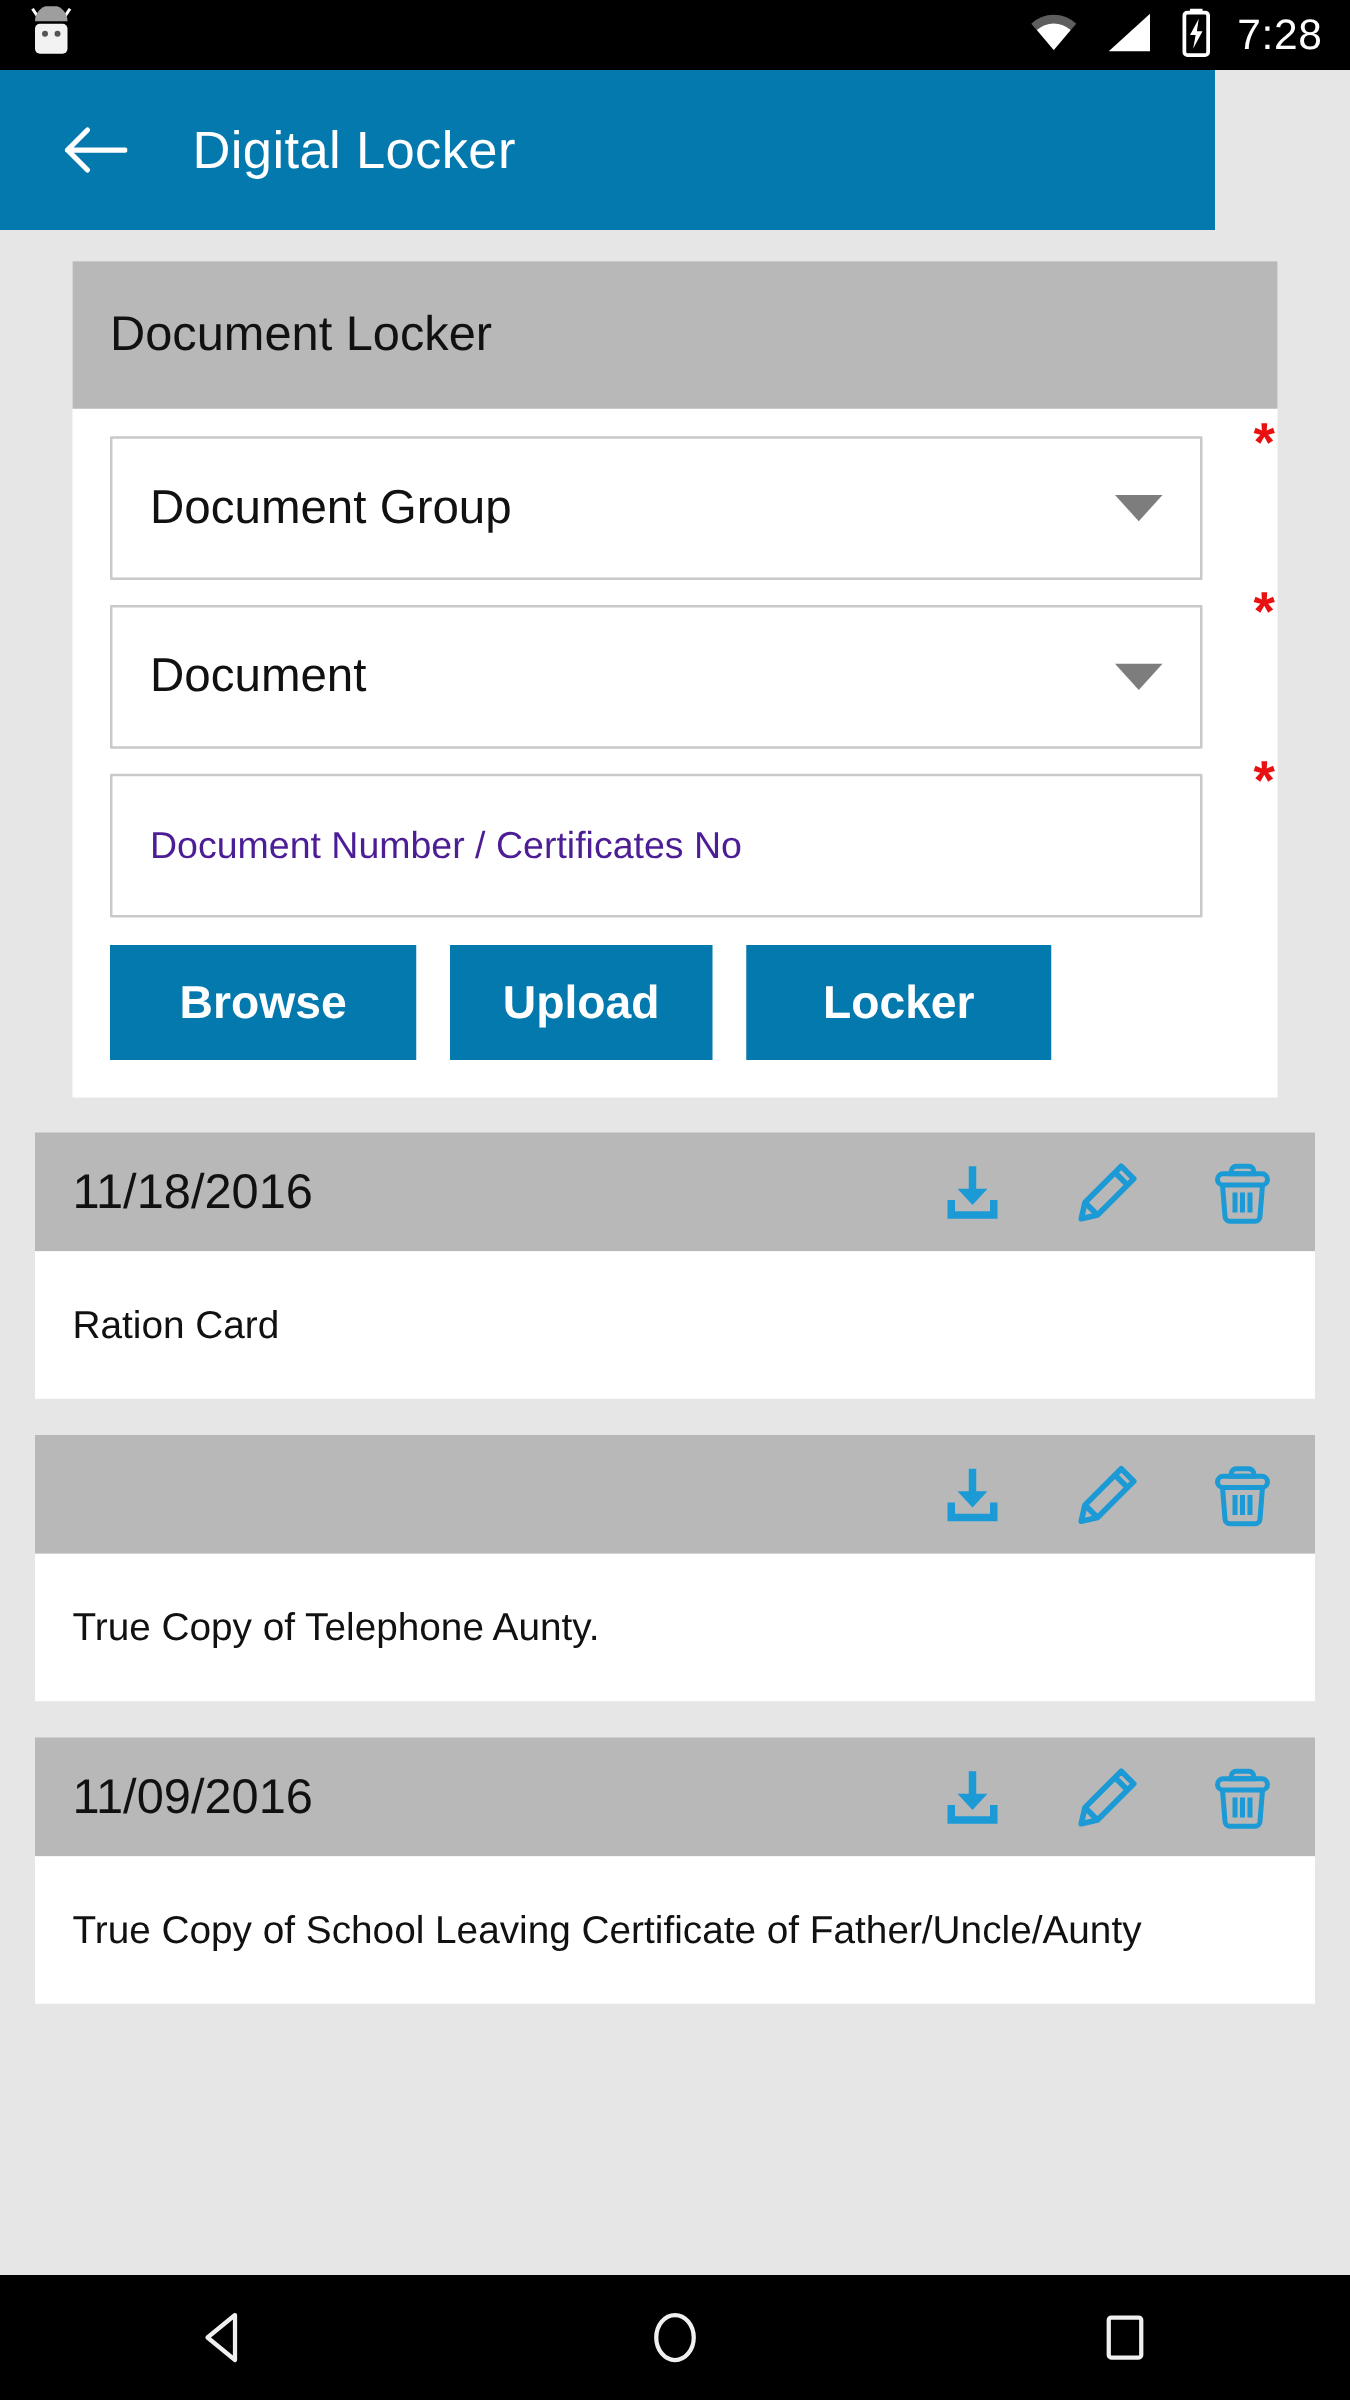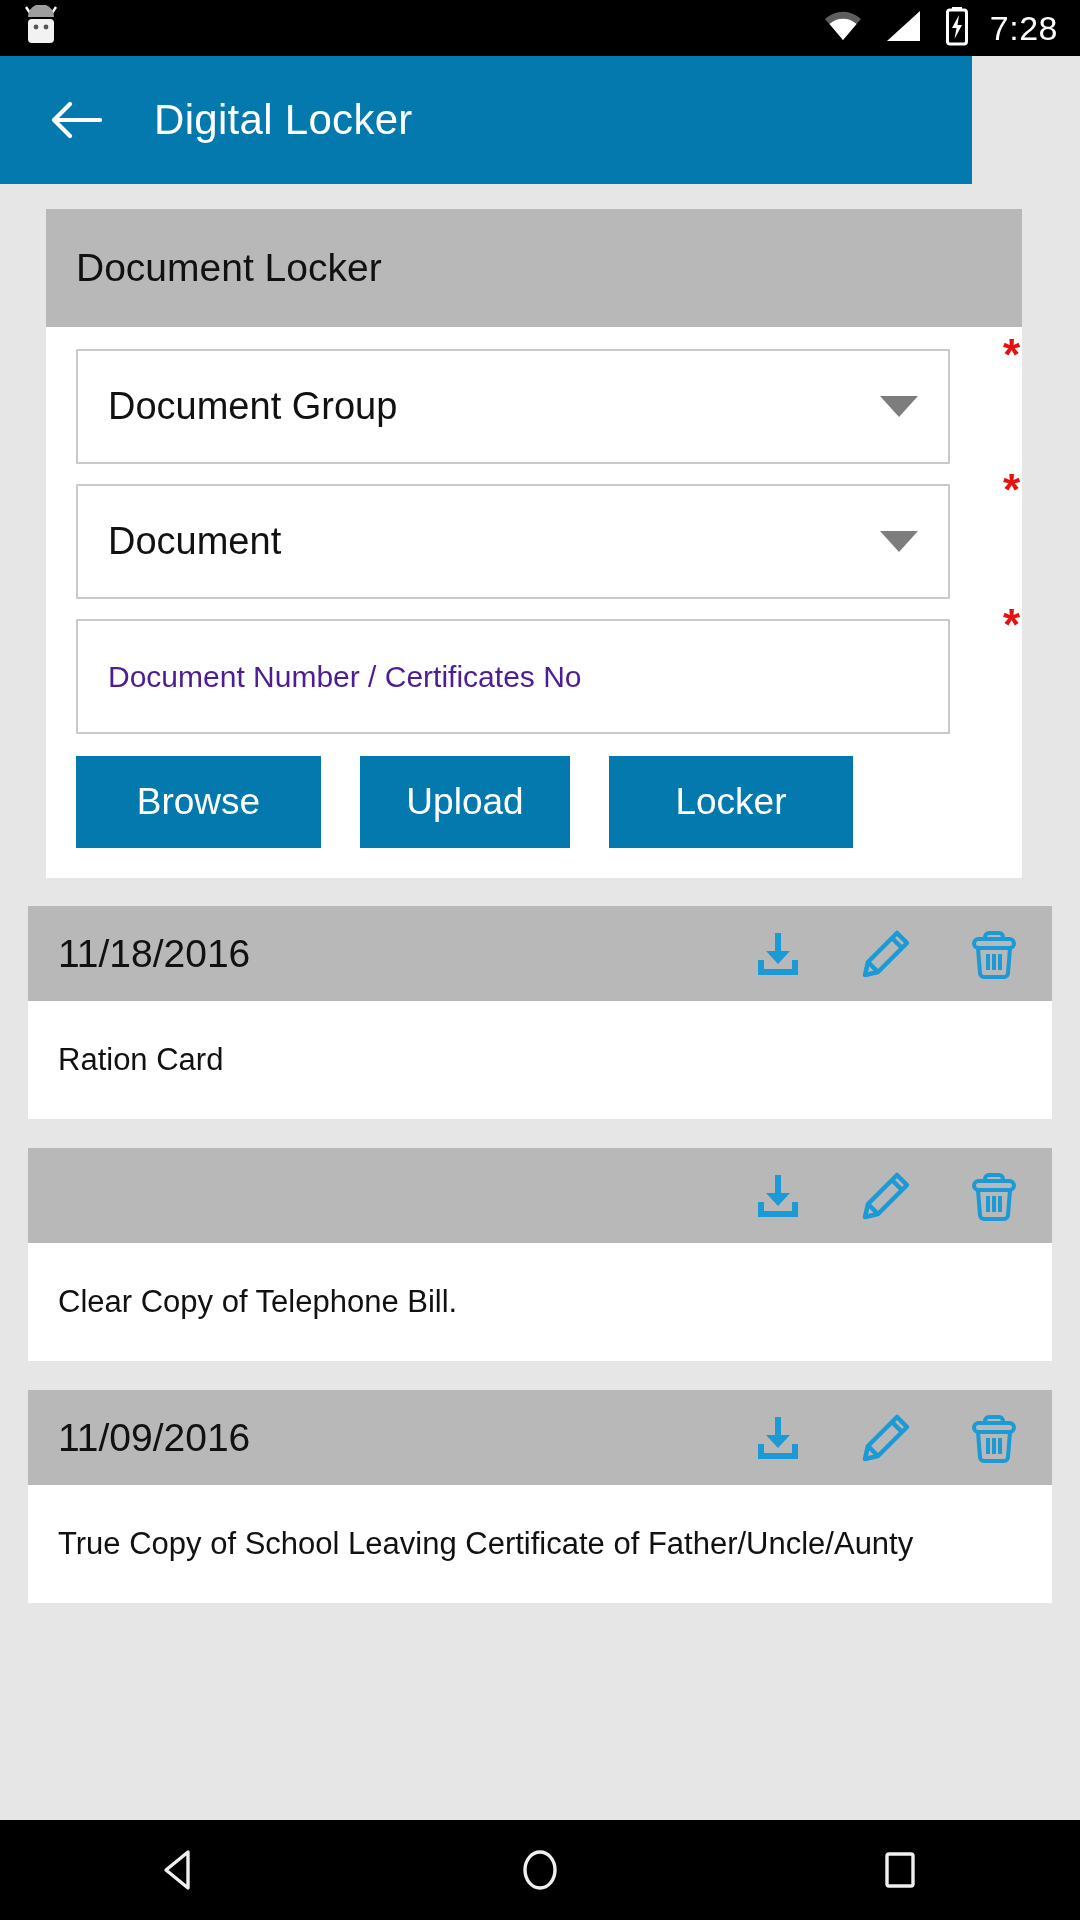--- a/index.html
+++ b/index.html
@@ -32,21 +32,21 @@
   }
 
   
   .content {
     position:absolute; top:184px; left:0; width:1080px; height:1636px;
     background:#e6e6e6; overflow:hidden;
   }
 
   
   .panel {
-    margin:25px 58px 0 46px;
+    margin:25px 58px 0 58px;
     background:#fff;
   }
   .panel-header {
     background:#b8b8b8; height:118px; display:flex; align-items:center; padding:0 30px;
   }
   .panel-header-title { font-size:39px; color:#111; font-weight:400; }
   .panel-body { padding:22px 30px 30px 30px; }
 
   .field-row { position:relative; margin-bottom:20px; }
   .field-box {
@@ -58,21 +58,21 @@
   .caret {
     margin-left:auto; width:0; height:0;
     border-left:19px solid transparent; border-right:19px solid transparent;
     border-top:21px solid #7d7d7d;
   }
   .req-star {
     position:absolute; right:-28px; top:-16px;
     color:#e81111; font-size:44px; font-weight:700; line-height:1;
   }
 
-  .btn-row { display:flex; gap:39px; margin-top:22px; }
+  .btn-row { display:flex; gap:27px; margin-top:22px;font-weight:bold; }
   .btn {
     background:#0379AE; color:#fff; font-size:37px;
     height:92px; display:flex; align-items:center; justify-content:center;
     cursor:pointer; border:none; font-family:"Liberation Sans", sans-serif;
   }
   .btn-browse { width:245px; }
   .btn-upload { width:210px; }
   .btn-clear  { width:244px; }
 
   
@@ -244,21 +244,21 @@
               <svg width="54" height="54" viewBox="0 0 54 54">
                 <path d="M22 6 h10 a4 4 0 0 1 4 4 v2 h-18 v-2 a4 4 0 0 1 4 -4 z" fill="none" stroke="#1b9ad6" stroke-width="4"></path>
                 <rect x="7" y="12" width="40" height="9" rx="4.5" fill="none" stroke="#1b9ad6" stroke-width="4"></rect>
                 <path d="M11 21 L13 46 a4 4 0 0 0 4 4 h20 a4 4 0 0 0 4 -4 L43 21" fill="none" stroke="#1b9ad6" stroke-width="4"></path>
                 <path d="M21 27 L21 43 M27 27 L27 43 M33 27 L33 43" stroke="#1b9ad6" stroke-width="4"></path>
               </svg>
             </span>
           </div>
         </div>
         <div class="doc-body">
-          <span class="doc-title">Clear Copy of Telephone Bill.</span>
+          <span class="doc-title">True Copy of Telephone Aunty.</span>
         </div>
       </div>
 
       <div class="doc-item">
         <div class="doc-head">
           <span class="doc-date">11/09/2016</span>
           <div class="doc-actions">
             <span class="icon-btn">
               <svg width="54" height="54" viewBox="0 0 54 54">
                 <path d="M27 6 L27 30" stroke="#1b9ad6" stroke-width="6"></path>

